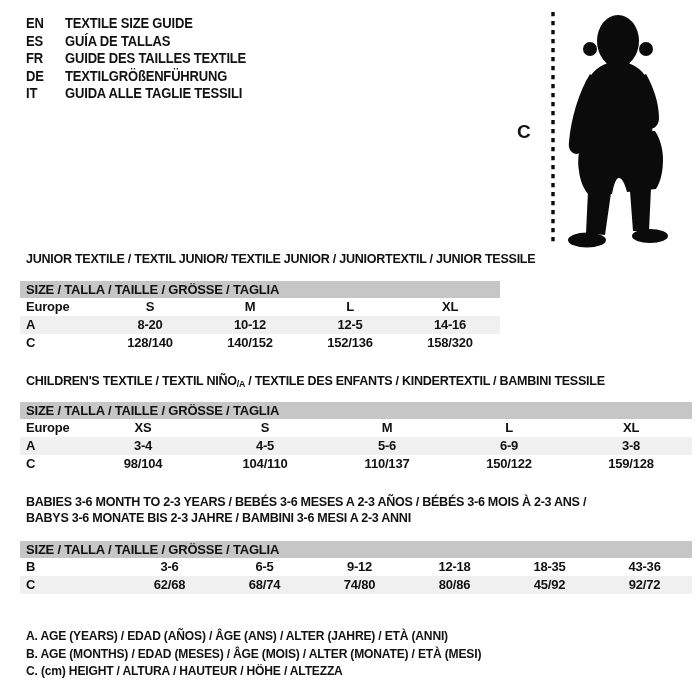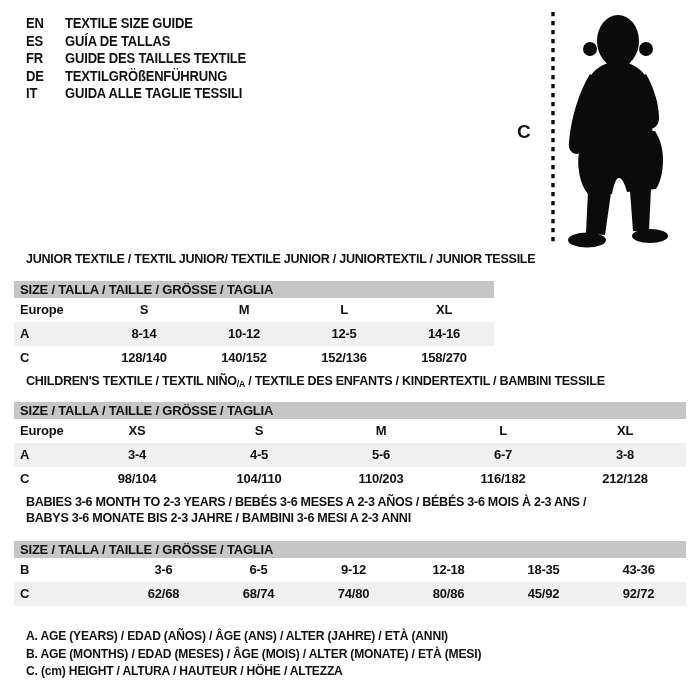--- a/index.html
+++ b/index.html
@@ -33,24 +33,24 @@
   
   .sec-title {
     position: absolute; left: 26px;
     font-size: 13.5px; font-weight: bold; letter-spacing: -0.3px;
     white-space: nowrap; line-height: 16px;
     transform: scaleX(0.93); transform-origin: 0 0;
   }
   .sec-title .sub { font-size: 9.5px; vertical-align: -2px; }
 
   
-  .size-table { position: absolute; left: 14px; border-collapse: collapse; table-layout: fixed; }
+  .size-table { position: absolute; left: 20px; border-collapse: collapse; table-layout: fixed; }
   .size-table td {
     font-weight: bold; font-size: 13px; color: var(--ink);
-    padding: 0; height: 24px; line-height: 18px;
+    padding: 0; height: 18px; line-height: 18px;
     white-space: nowrap; letter-spacing: -0.2px;
   }
   .size-table tr.band td {
     background: var(--band);
     height: 17px; line-height: 17px; padding-left: 6px;
   }
   .size-table td.lbl { text-align: left; padding-left: 6px; }
   .size-table td.val { text-align: center; }
   .size-table tr.shaded td { background: var(--shade); }
 
@@ -122,31 +122,31 @@
       </tr>
       <tr>
         <td class="lbl">Europe</td>
         <td class="val">S</td>
         <td class="val">M</td>
         <td class="val">L</td>
         <td class="val">XL</td>
       </tr>
       <tr class="shaded">
         <td class="lbl">A</td>
-        <td class="val">8-14</td>
+        <td class="val">8-20</td>
         <td class="val">10-12</td>
         <td class="val">12-5</td>
         <td class="val">14-16</td>
       </tr>
       <tr>
         <td class="lbl">C</td>
         <td class="val">128/140</td>
         <td class="val">140/152</td>
         <td class="val">152/136</td>
-        <td class="val">158/270</td>
+        <td class="val">158/320</td>
       </tr>
     </tbody>
   </table>
 
   <div class="sec-title" style="top:373px">
     <span>CHILDREN'S TEXTILE / TEXTIL NIÑO</span><span class="sub">/A</span><span> / TEXTILE DES ENFANTS / KINDERTEXTIL / BAMBINI TESSILE</span>
   </div>
   <table class="size-table" style="top:402px; width:672px">
     <colgroup>
         <col style="width:62px">
@@ -166,30 +166,30 @@
         <td class="val">S</td>
         <td class="val">M</td>
         <td class="val">L</td>
         <td class="val">XL</td>
       </tr>
       <tr class="shaded">
         <td class="lbl">A</td>
         <td class="val">3-4</td>
         <td class="val">4-5</td>
         <td class="val">5-6</td>
-        <td class="val">6-7</td>
+        <td class="val">6-9</td>
         <td class="val">3-8</td>
       </tr>
       <tr>
         <td class="lbl">C</td>
         <td class="val">98/104</td>
         <td class="val">104/110</td>
-        <td class="val">110/203</td>
-        <td class="val">116/182</td>
-        <td class="val">212/128</td>
+        <td class="val">110/137</td>
+        <td class="val">150/122</td>
+        <td class="val">159/128</td>
       </tr>
     </tbody>
   </table>
 
   <div class="sec-title" style="top:494px">
     <div>BABIES 3-6 MONTH TO 2-3 YEARS / BEBÉS 3-6 MESES A 2-3 AÑOS / BÉBÉS 3-6 MOIS À 2-3 ANS /</div>
     <div>BABYS 3-6 MONATE BIS 2-3 JAHRE / BAMBINI 3-6 MESI A 2-3 ANNI</div>
   </div>
   <table class="size-table" style="top:541px; width:672px">
     <colgroup>

